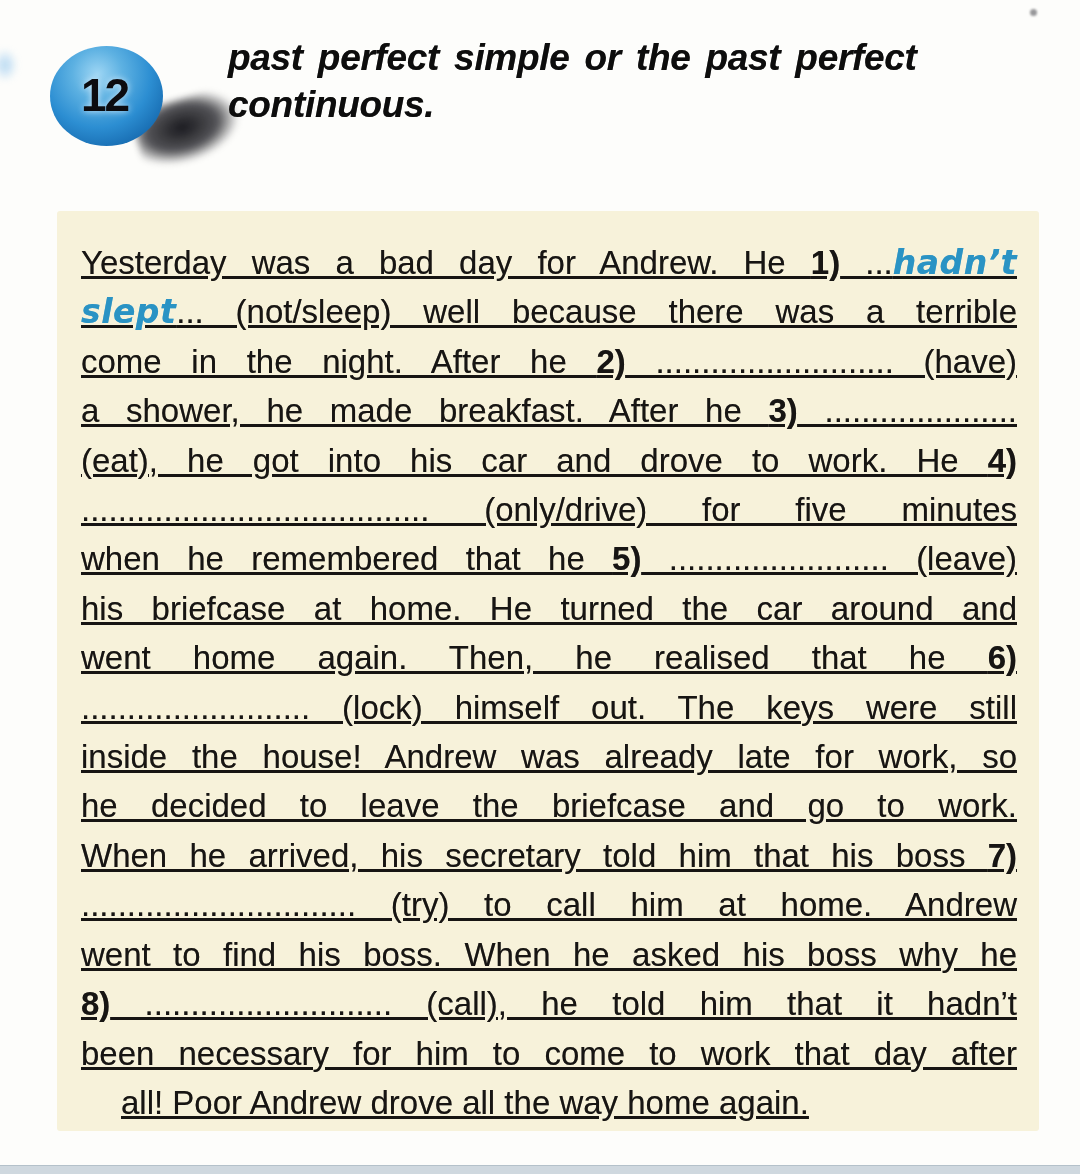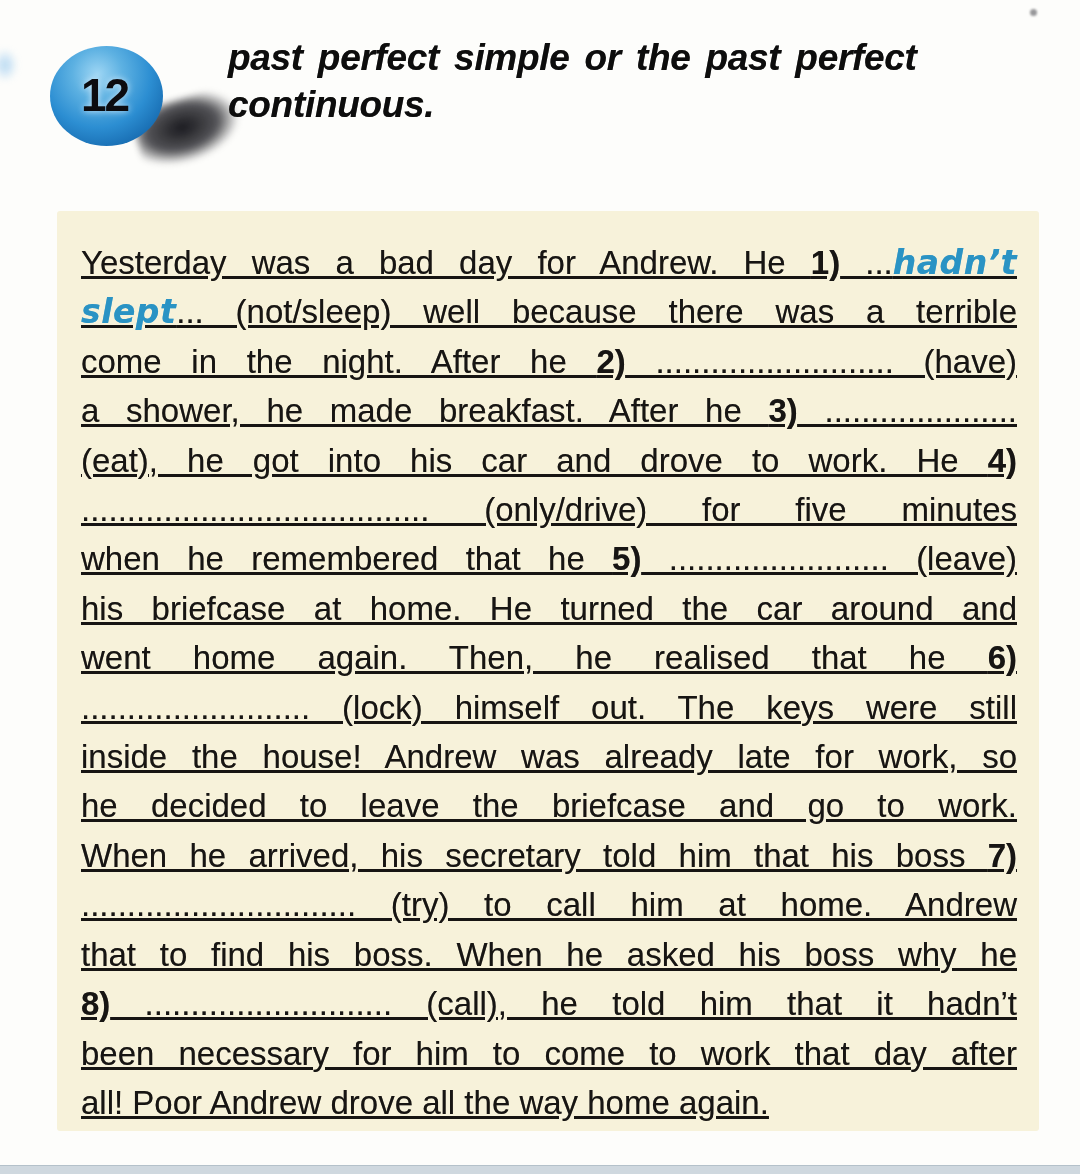--- a/index.html
+++ b/index.html
@@ -45,21 +45,21 @@
   .passage{
     position:absolute;left:57px;top:211px;width:982px;height:920px;
     background:var(--cream);
     border-radius:3px;
     box-sizing:border-box;
     padding:27px 22px 0 24px;
     font-size:33px;color:#171513;line-height:49.4px;
     text-shadow:0 0 0.6px rgba(20,18,14,0.5);
   }
   .pline{text-align:justify;text-align-last:justify;white-space:normal;text-decoration:underline;}
-  .pline.last{text-align-last:left;}
+  .pline.last{text-align-last:left;margin-left:40px;}
   .seg-b{font-weight:bold;}
   .seg-h{
     color:var(--answer-blue);
     font-family:"DejaVu Sans", sans-serif;
     font-style:italic;font-weight:bold;
     letter-spacing:0.5px;
     text-shadow:0 0 0.5px rgba(42,147,196,0.6);
   }
 
   
@@ -108,21 +108,21 @@
       <div class="pline"><span>(eat), he got into his car and drove to work. He </span><span class="seg-b">4)</span></div>
       <div class="pline"><span>...................................... (only/drive) for five minutes</span></div>
       <div class="pline"><span>when he remembered that he </span><span class="seg-b">5)</span><span> ........................ (leave)</span></div>
       <div class="pline"><span>his briefcase at home. He turned the car around and</span></div>
       <div class="pline"><span>went home again. Then, he realised that he </span><span class="seg-b">6)</span></div>
       <div class="pline"><span>......................... (lock) himself out. The keys were still</span></div>
       <div class="pline"><span>inside the house! Andrew was already late for work, so</span></div>
       <div class="pline"><span>he decided to leave the briefcase and go to work.</span></div>
       <div class="pline"><span>When he arrived, his secretary told him that his boss </span><span class="seg-b">7)</span></div>
       <div class="pline"><span>.............................. (try) to call him at home. Andrew</span></div>
-      <div class="pline"><span>that to find his boss. When he asked his boss why he</span></div>
+      <div class="pline"><span>went to find his boss. When he asked his boss why he</span></div>
       <div class="pline"><span class="seg-b">8)</span><span> ........................... (call), he told him that it hadn’t</span></div>
       <div class="pline"><span>been necessary for him to come to work that day after</span></div>
       <div class="pline last"><span>all! Poor Andrew drove all the way home again.</span></div>
     </div>
 
   <div class="edge-bar"></div>
 
 </div>
 
 </body></html>

